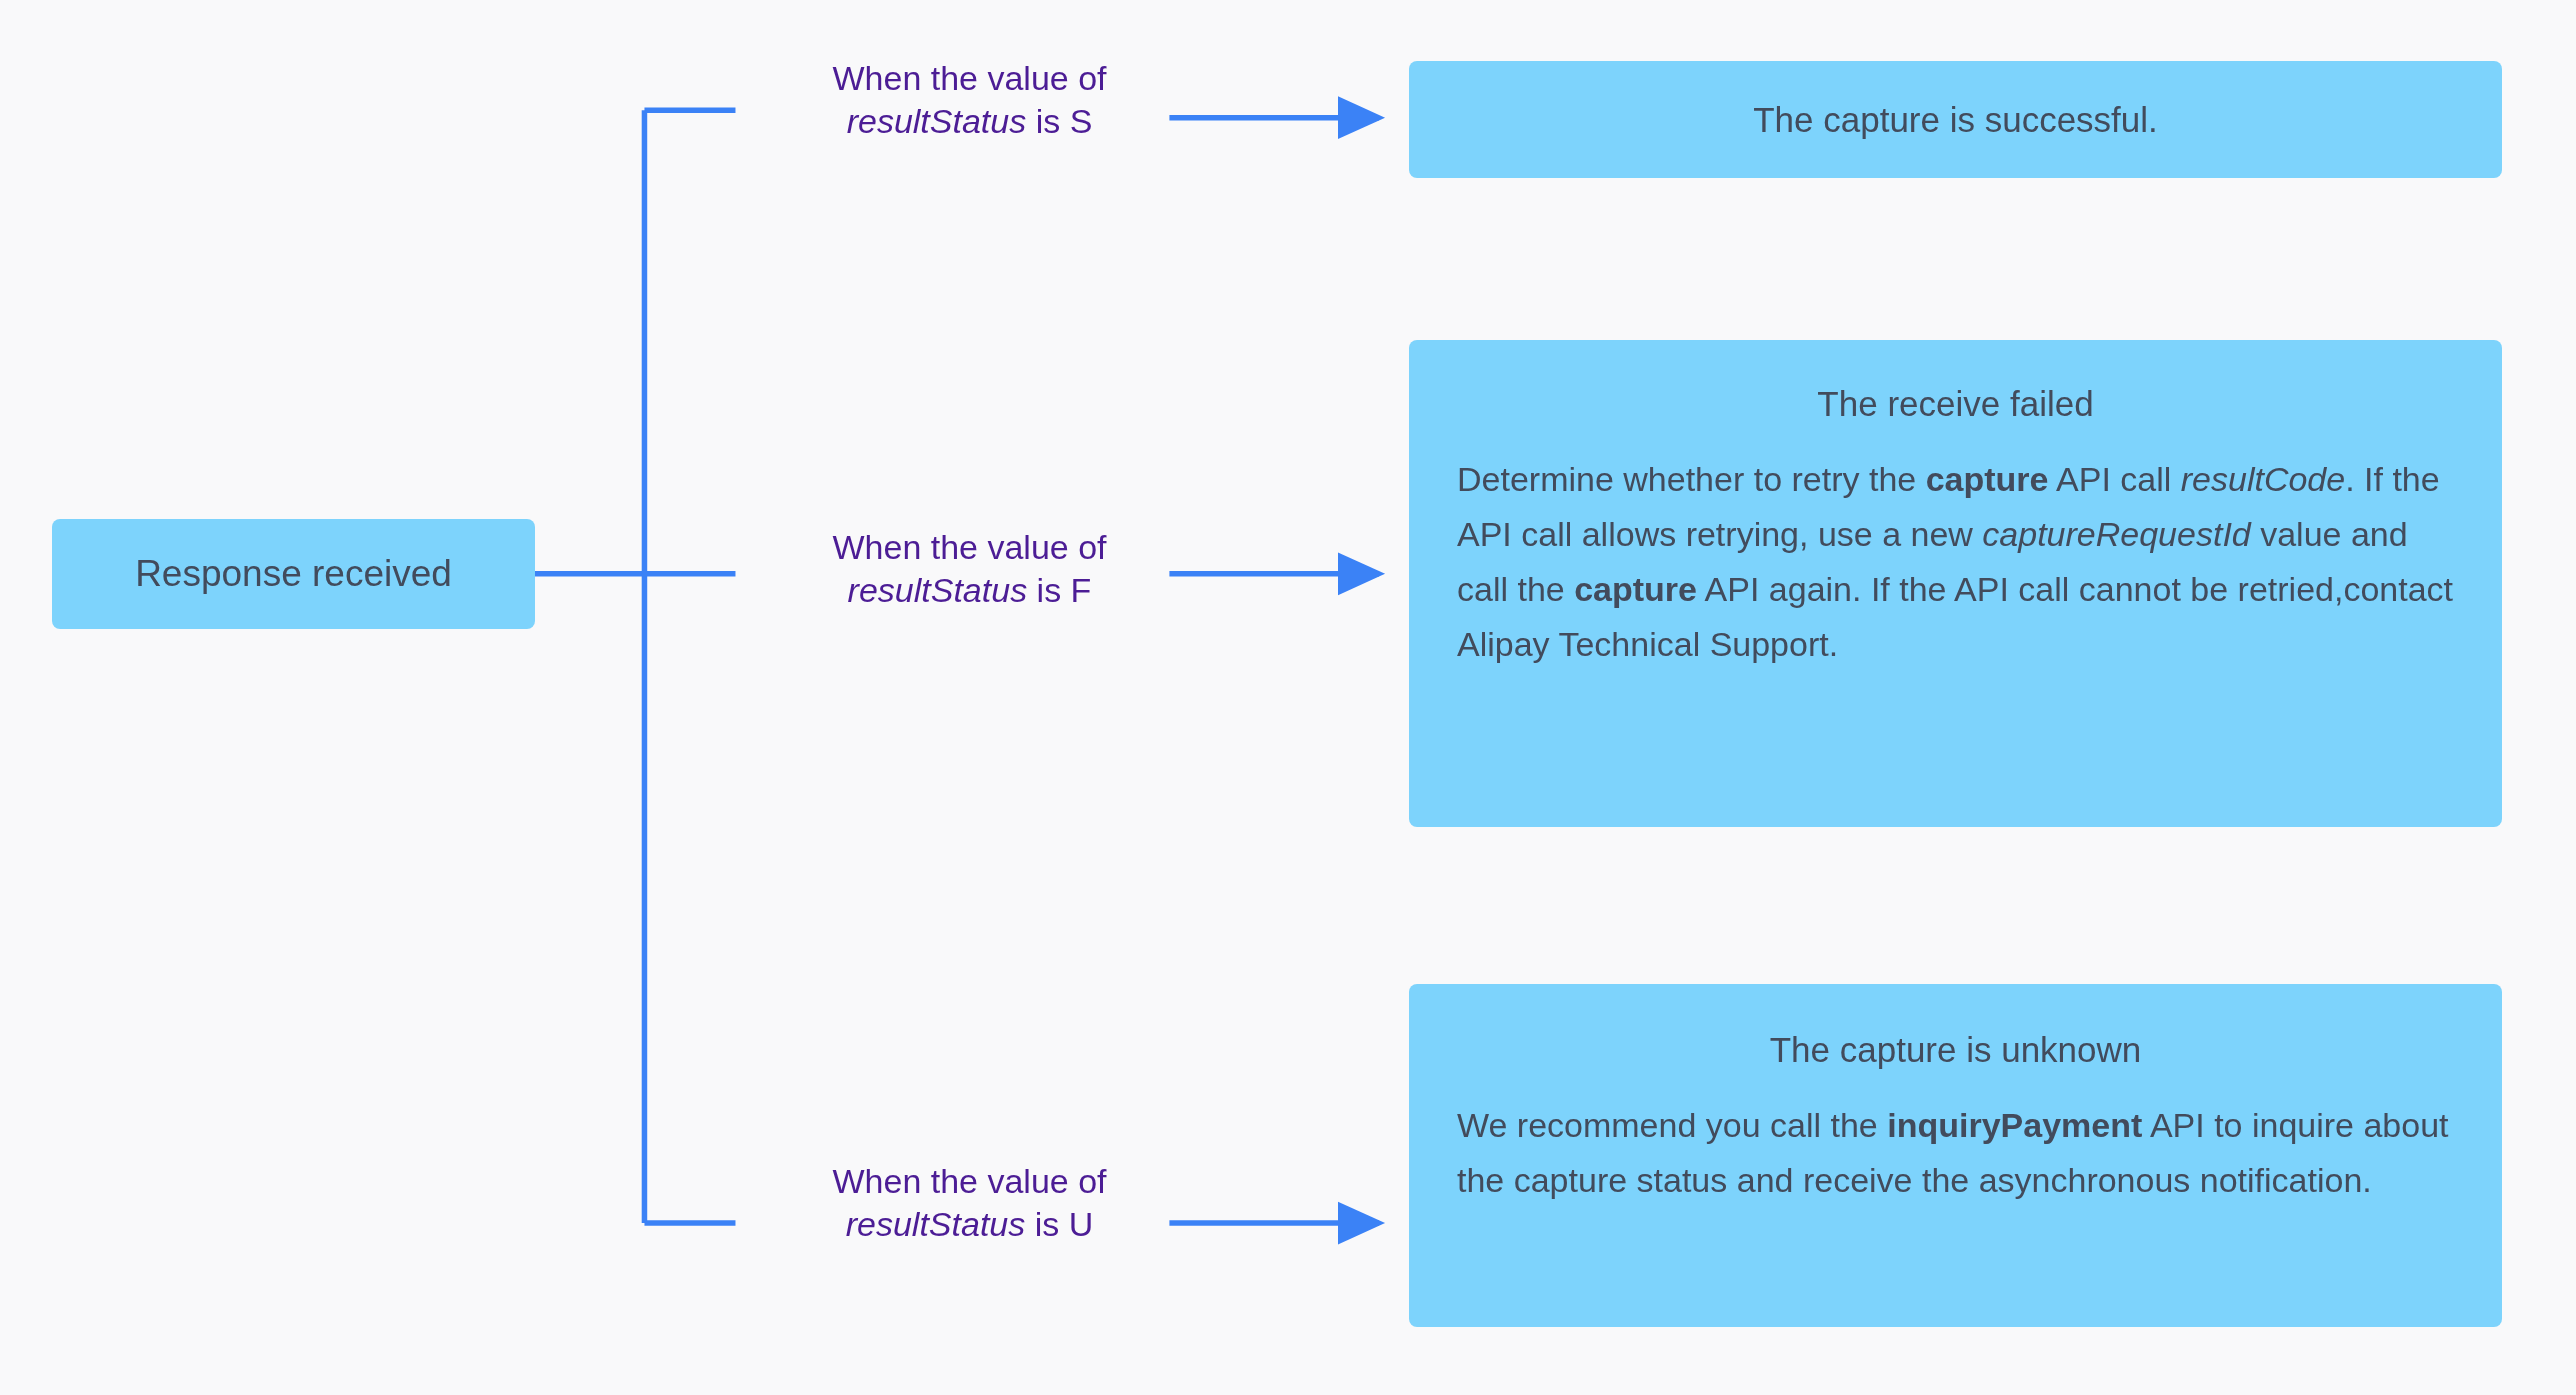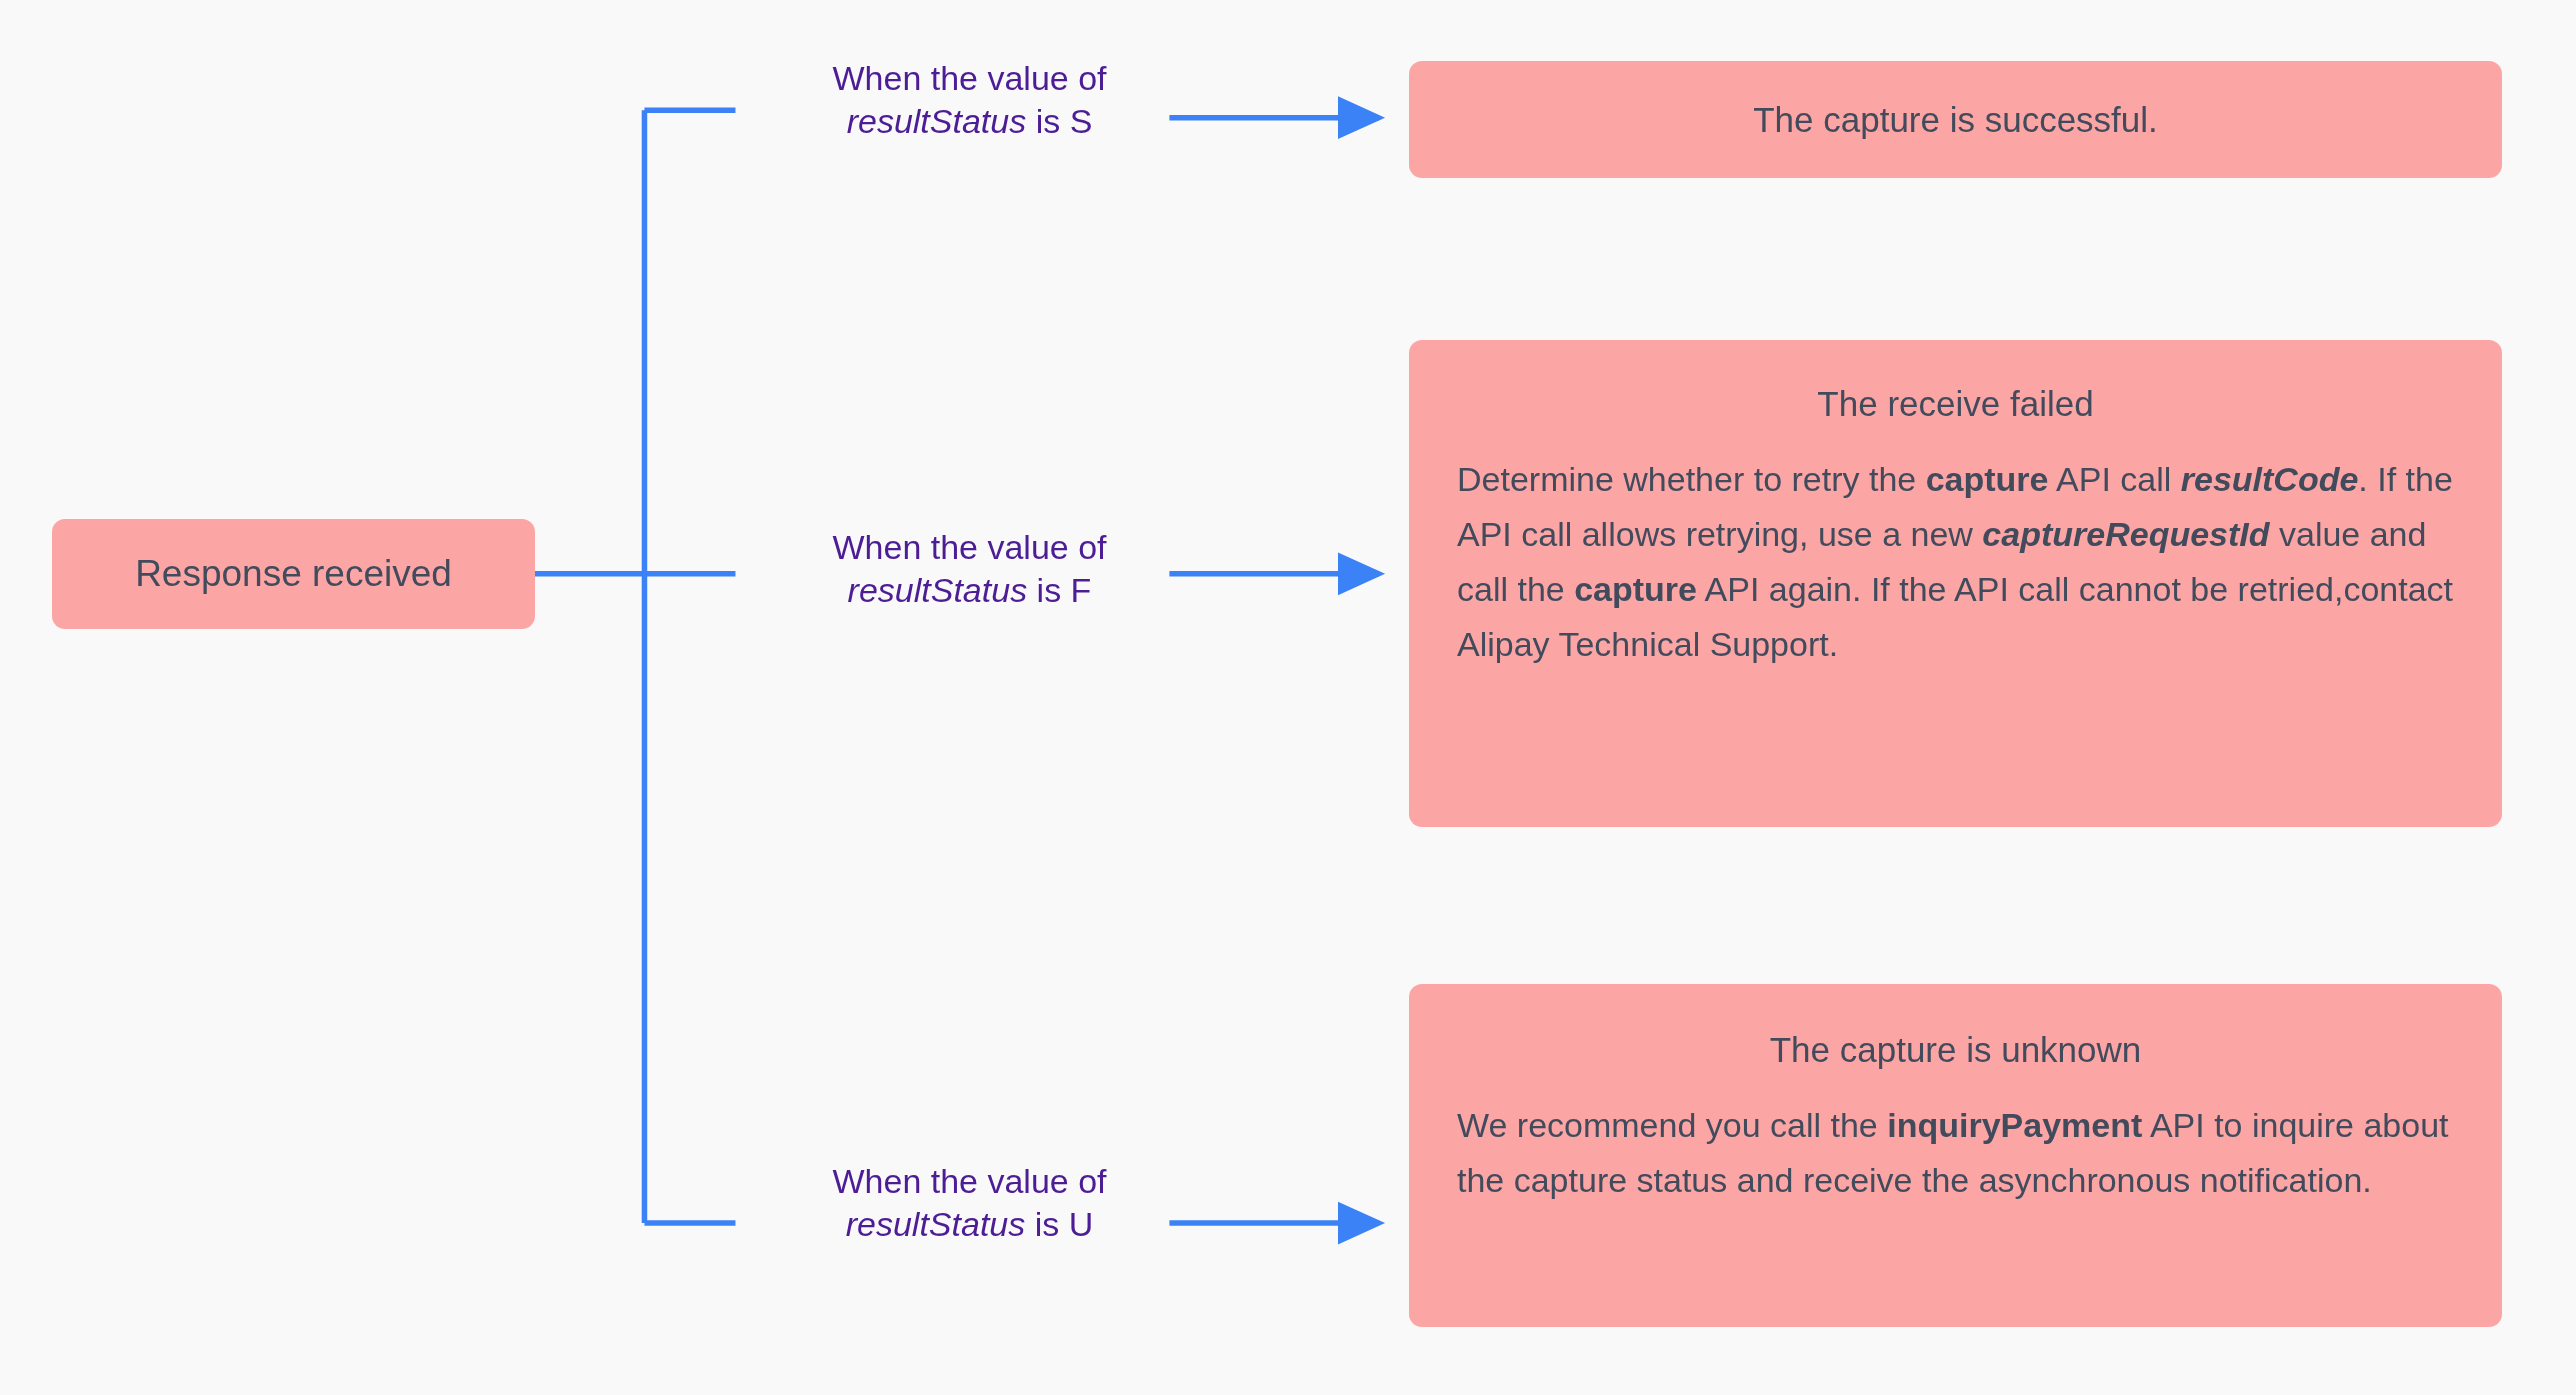--- a/index.html
+++ b/index.html
@@ -23,22 +23,22 @@
     top: 0;
     width: 2576px;
     height: 1396px;
     pointer-events: none;
   }
 
   
   .node {
     position: absolute;
     box-sizing: border-box;
-    background: #fca5a5;
-    border-radius: 13px;
+    background: #7dd3fc;
+    border-radius: 8px;
     color: #424b5c;
   }
 
   .start-node {
     left: 52px;
     top: 519px;
     width: 483px;
     height: 110px;
     display: flex;
     align-items: center;
@@ -83,21 +83,21 @@
     color: #424b5c;
   }
   .node-body {
     font-size: 34px;
     line-height: 1.62;
     color: #424b5c;
     margin-top: 26px;
     text-align: left;
   }
   .node-body b { font-weight: 700; }
-  .node-body i { font-style: italic; font-weight: bold; }
+  .node-body i { font-style: italic; }
 
   
   .branch-label {
     position: absolute;
     width: 395px;
     text-align: center;
     font-size: 34px;
     line-height: 1.25;
     color: #4c1d95;
   }

